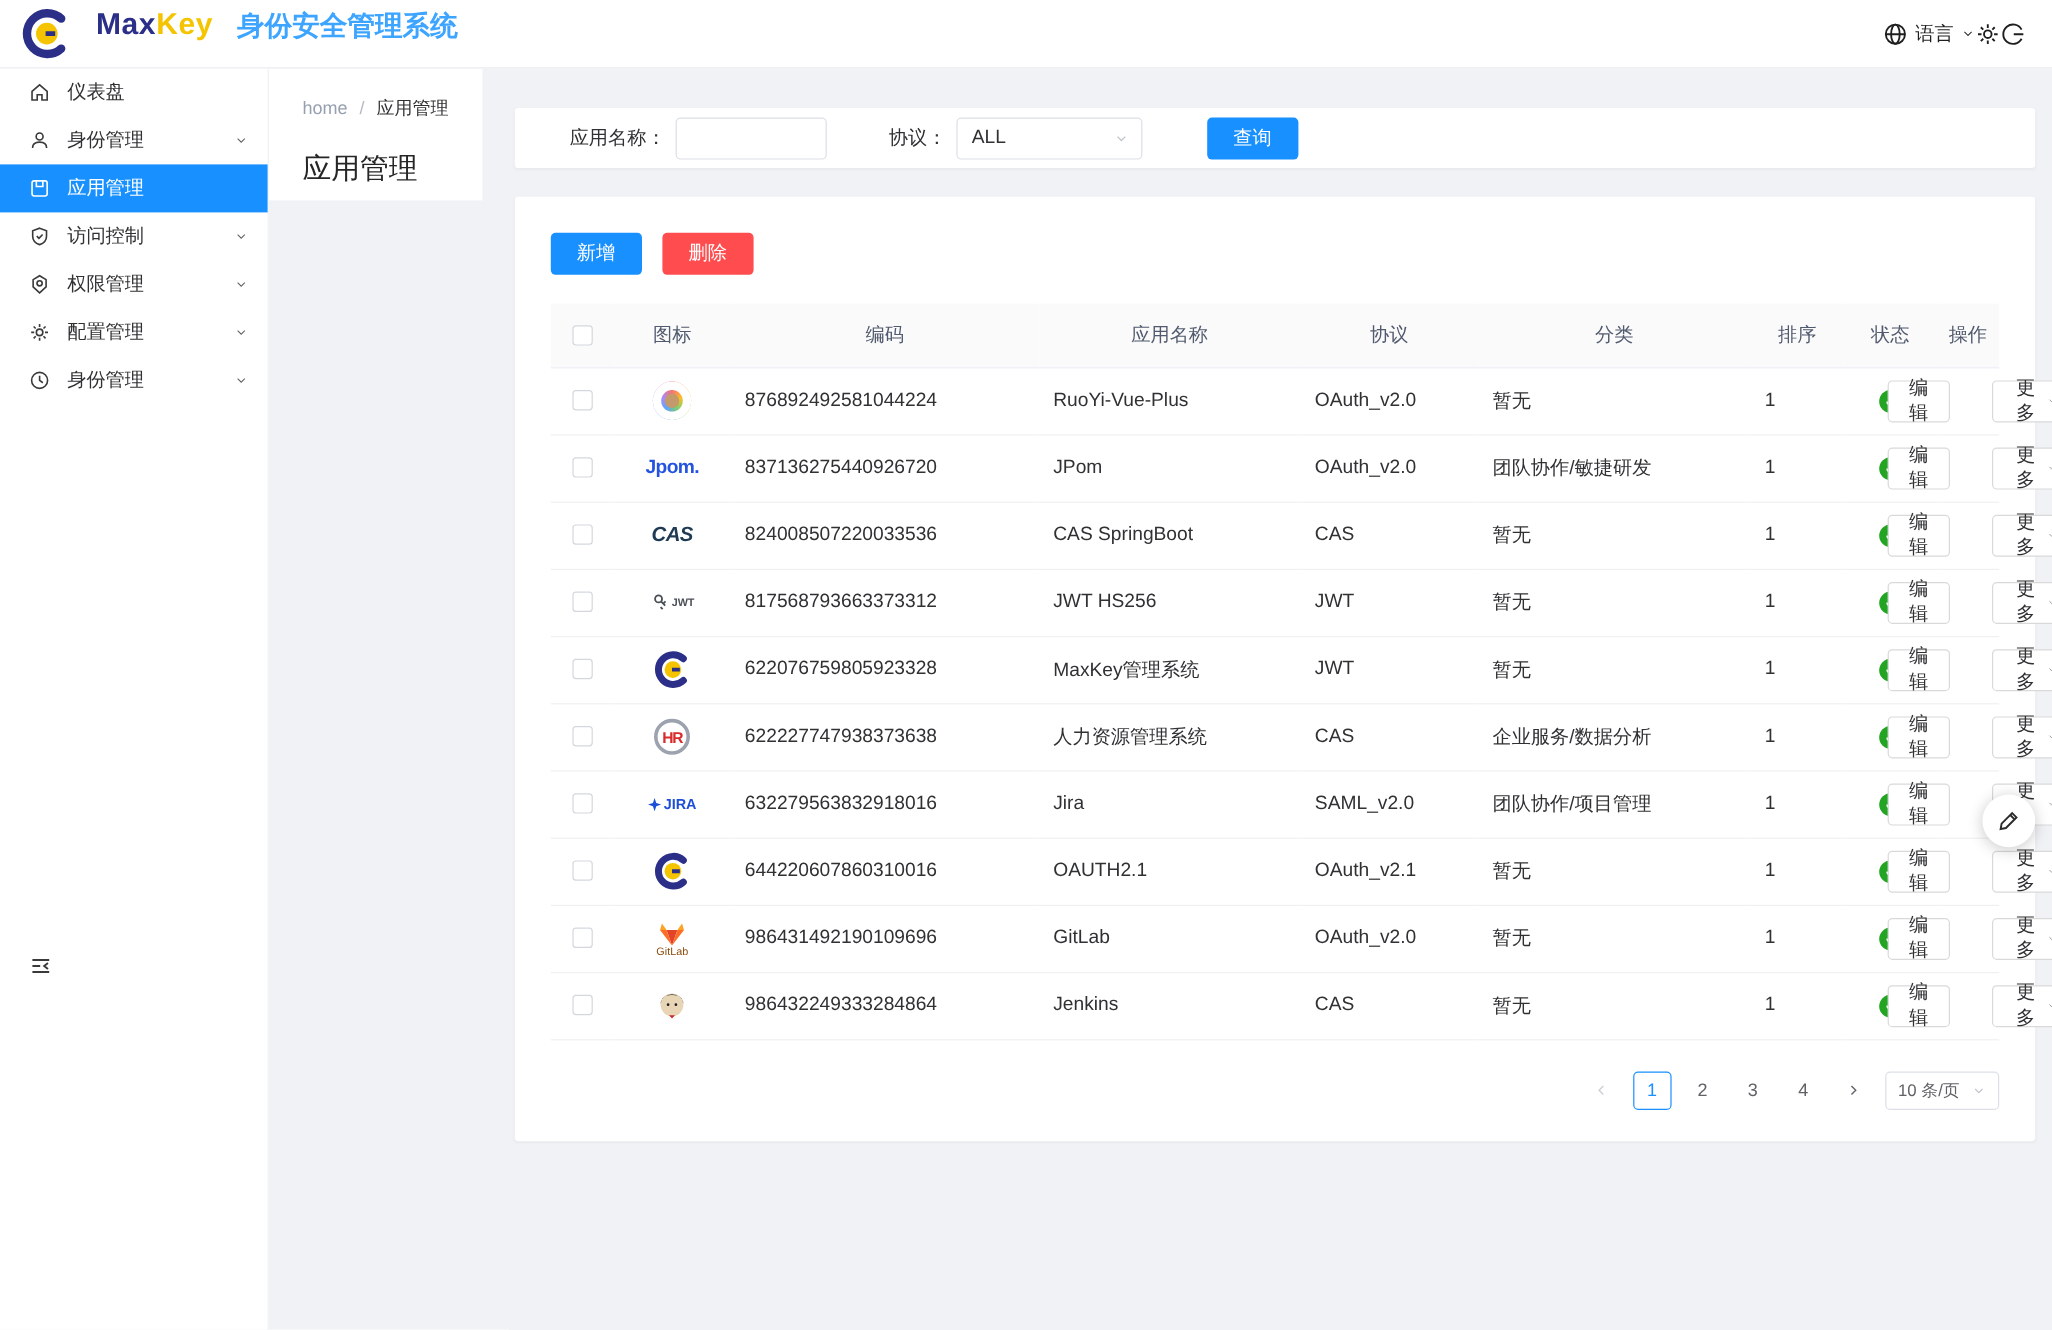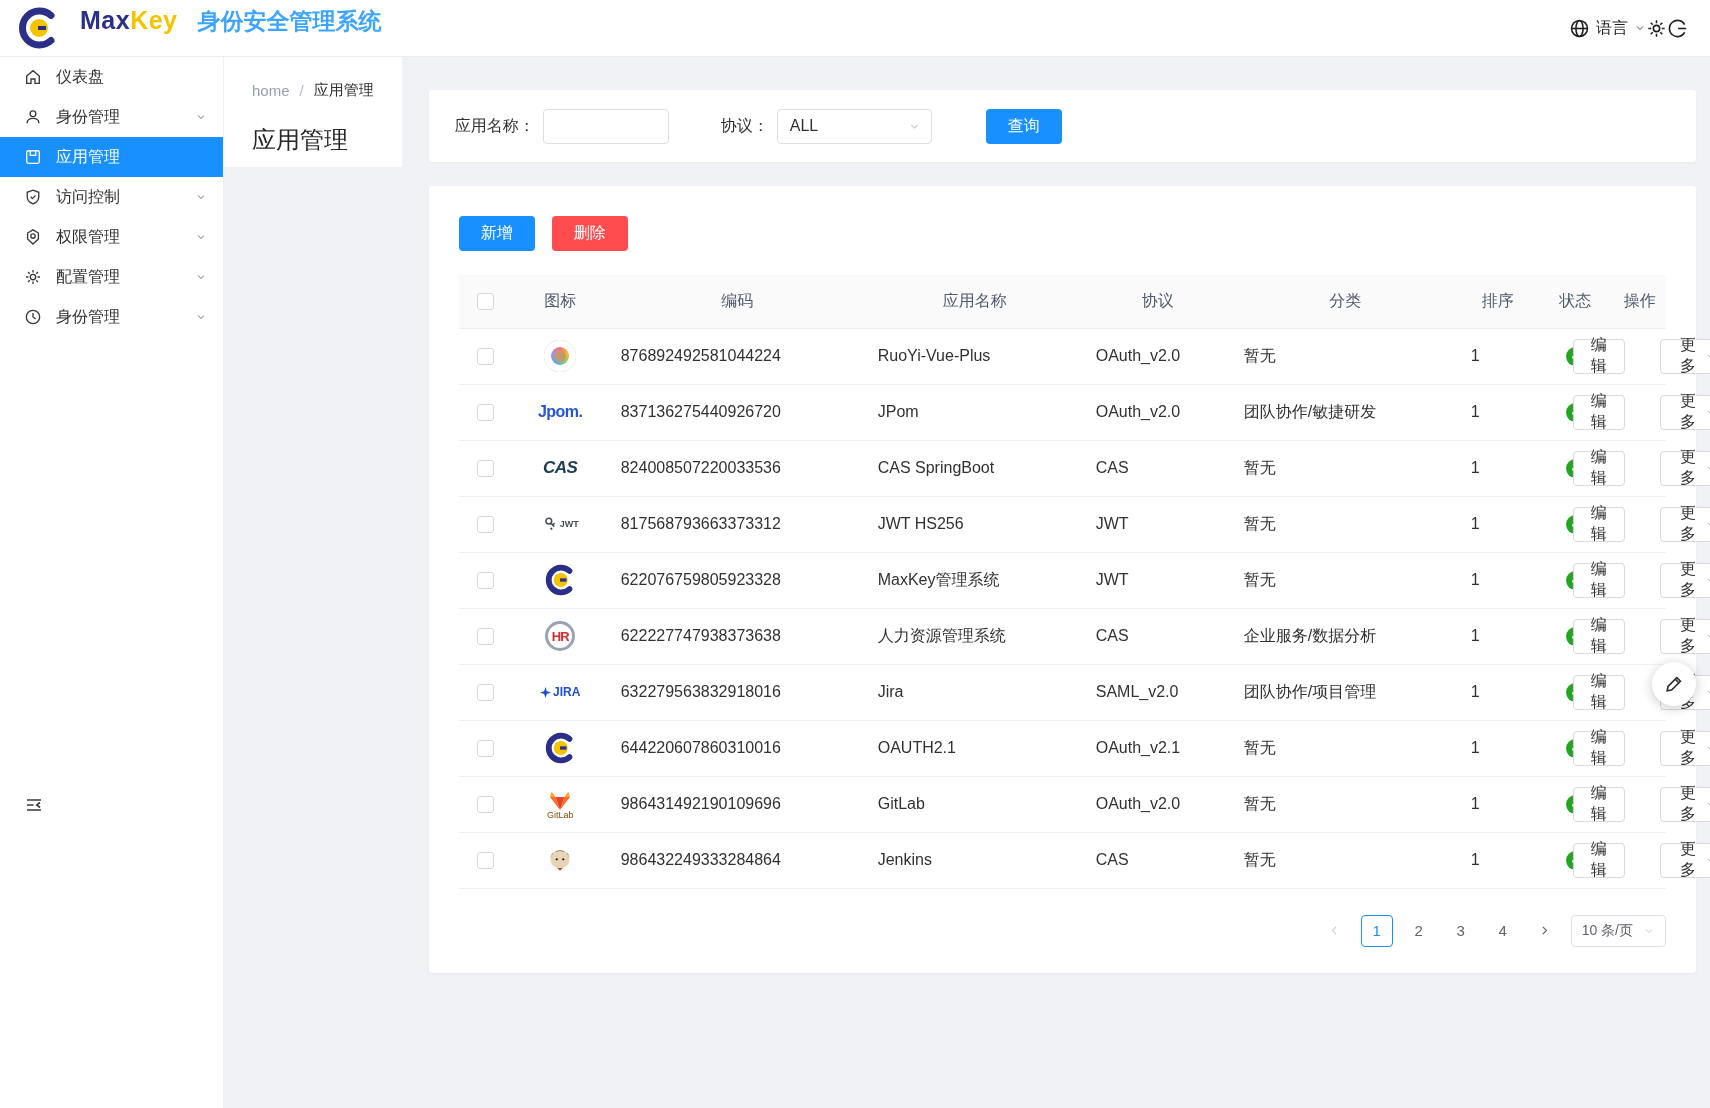--- a/index.html
+++ b/index.html
@@ -45,21 +45,21 @@
   .breadcrumb { font-size:15px; display:flex; gap:10px; align-items:center; }
   .breadcrumb .bc-home { color:#97a0af; cursor:pointer; }
   .breadcrumb .bc-sep { color:#b4bac4; }
   .breadcrumb .bc-cur { color:#303133; }
   .page-title { font-size:24px; font-weight:normal; margin-top:24px; color:#262626; }
 
   .content { padding:33px 14px 0 27px; }
   .card { background:#fff; border-radius:3px; box-shadow:0 1px 3px rgba(0,0,0,.04); }
 
   
-  .filter-card { height:72px; display:flex; align-items:center; padding:0 26px; }
+  .filter-card { height:50px; display:flex; align-items:center; padding:0 46px; }
   .f-label { font-size:16px; color:#303133; margin-right:8px; }
   .f-input { width:126px; height:35px; border:1px solid #dcdfe6; border-radius:4px;
     padding:0 10px; font-size:15px; outline:none; font-family:inherit; }
   .f-group2 { margin-left:52px; display:flex; align-items:center; }
   .f-select { width:155px; height:35px; border:1px solid #dcdfe6; border-radius:4px;
     display:flex; align-items:center; justify-content:space-between; padding:0 10px 0 12px;
     color:#303133; cursor:pointer; font-size:16px; }
   .f-select svg { width:13px; height:13px; stroke:#c0c4cc; fill:none; stroke-width:1.6; }
   .btn { height:35px; border:none; border-radius:4px; font-size:16px; cursor:pointer;
     font-family:inherit; display:inline-flex; align-items:center; justify-content:center; }

